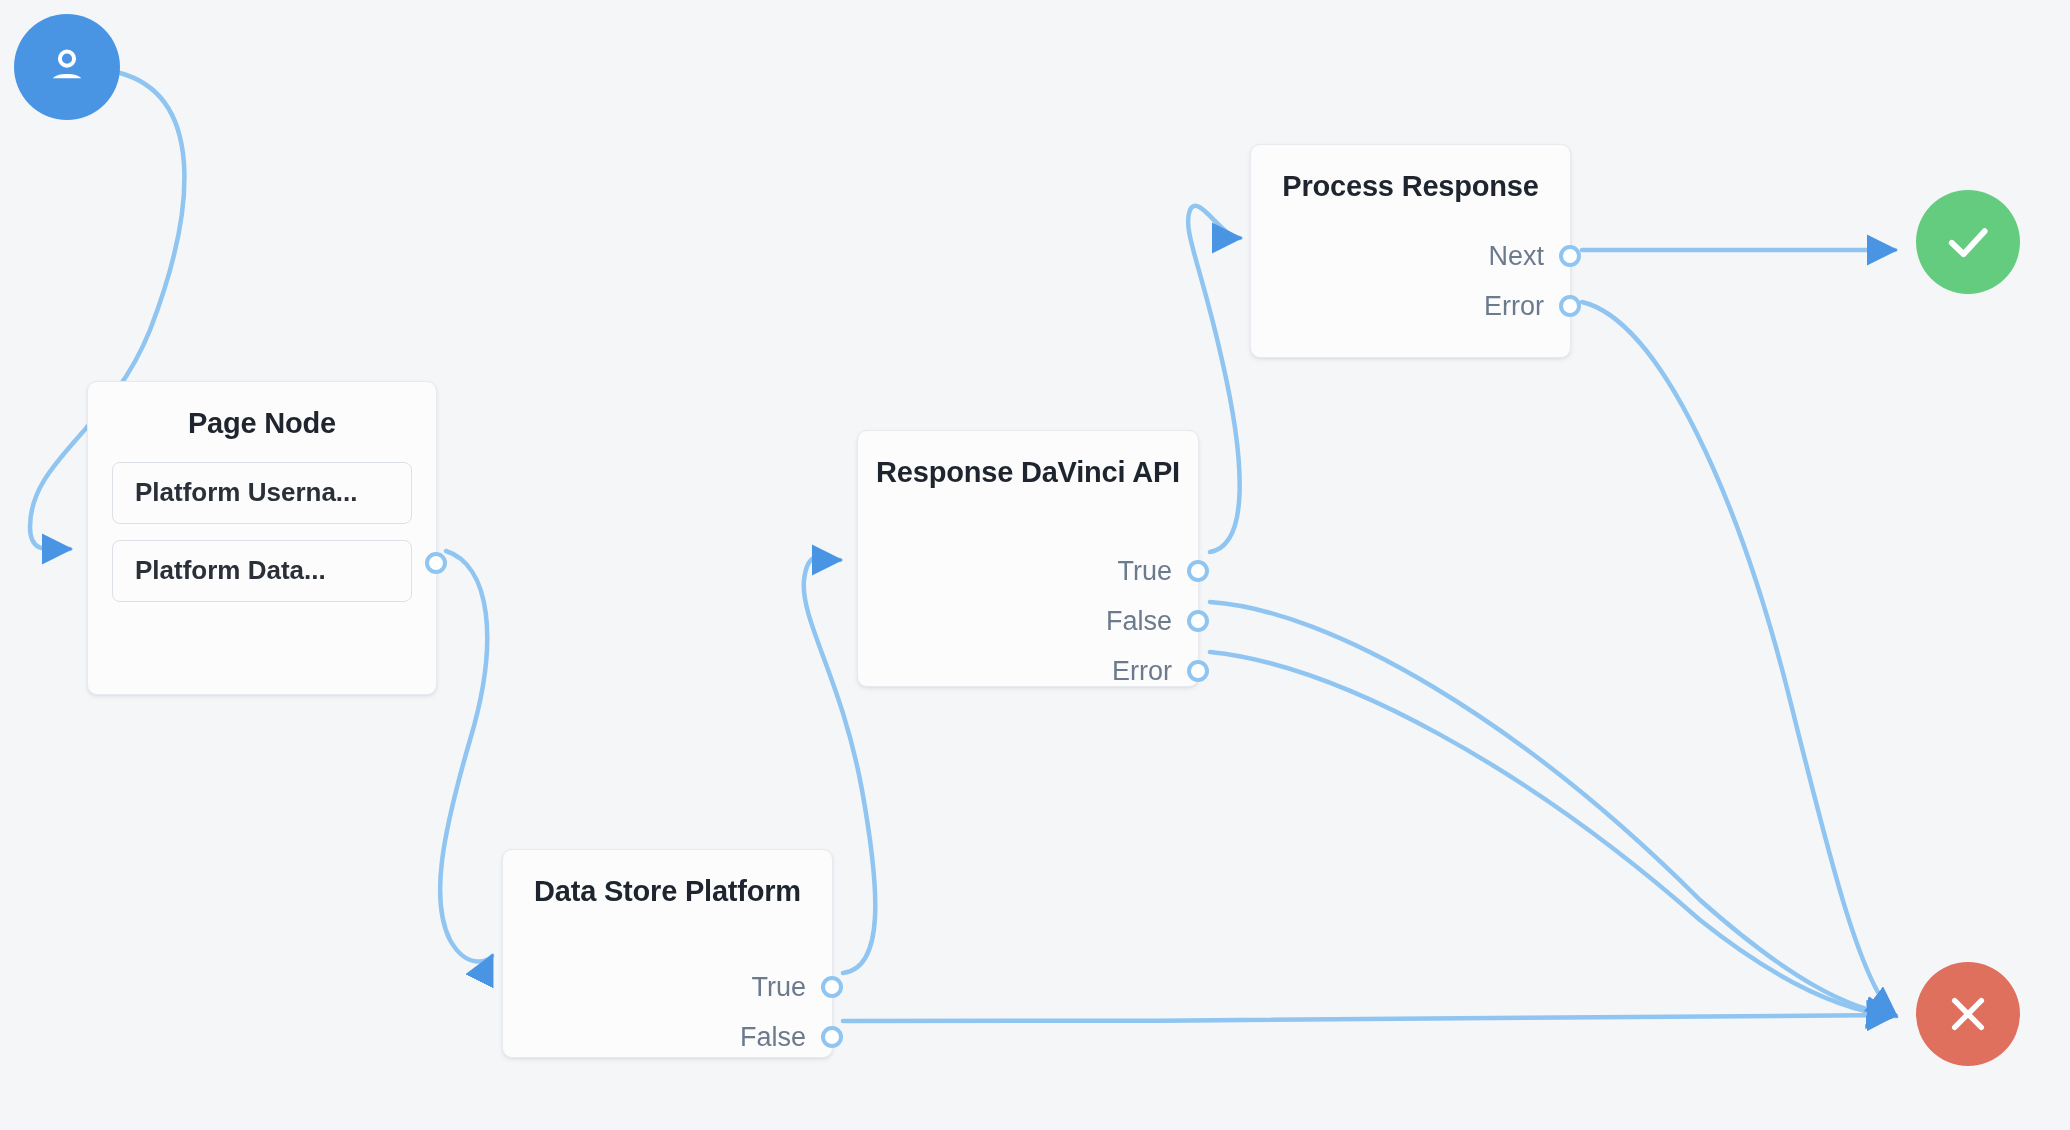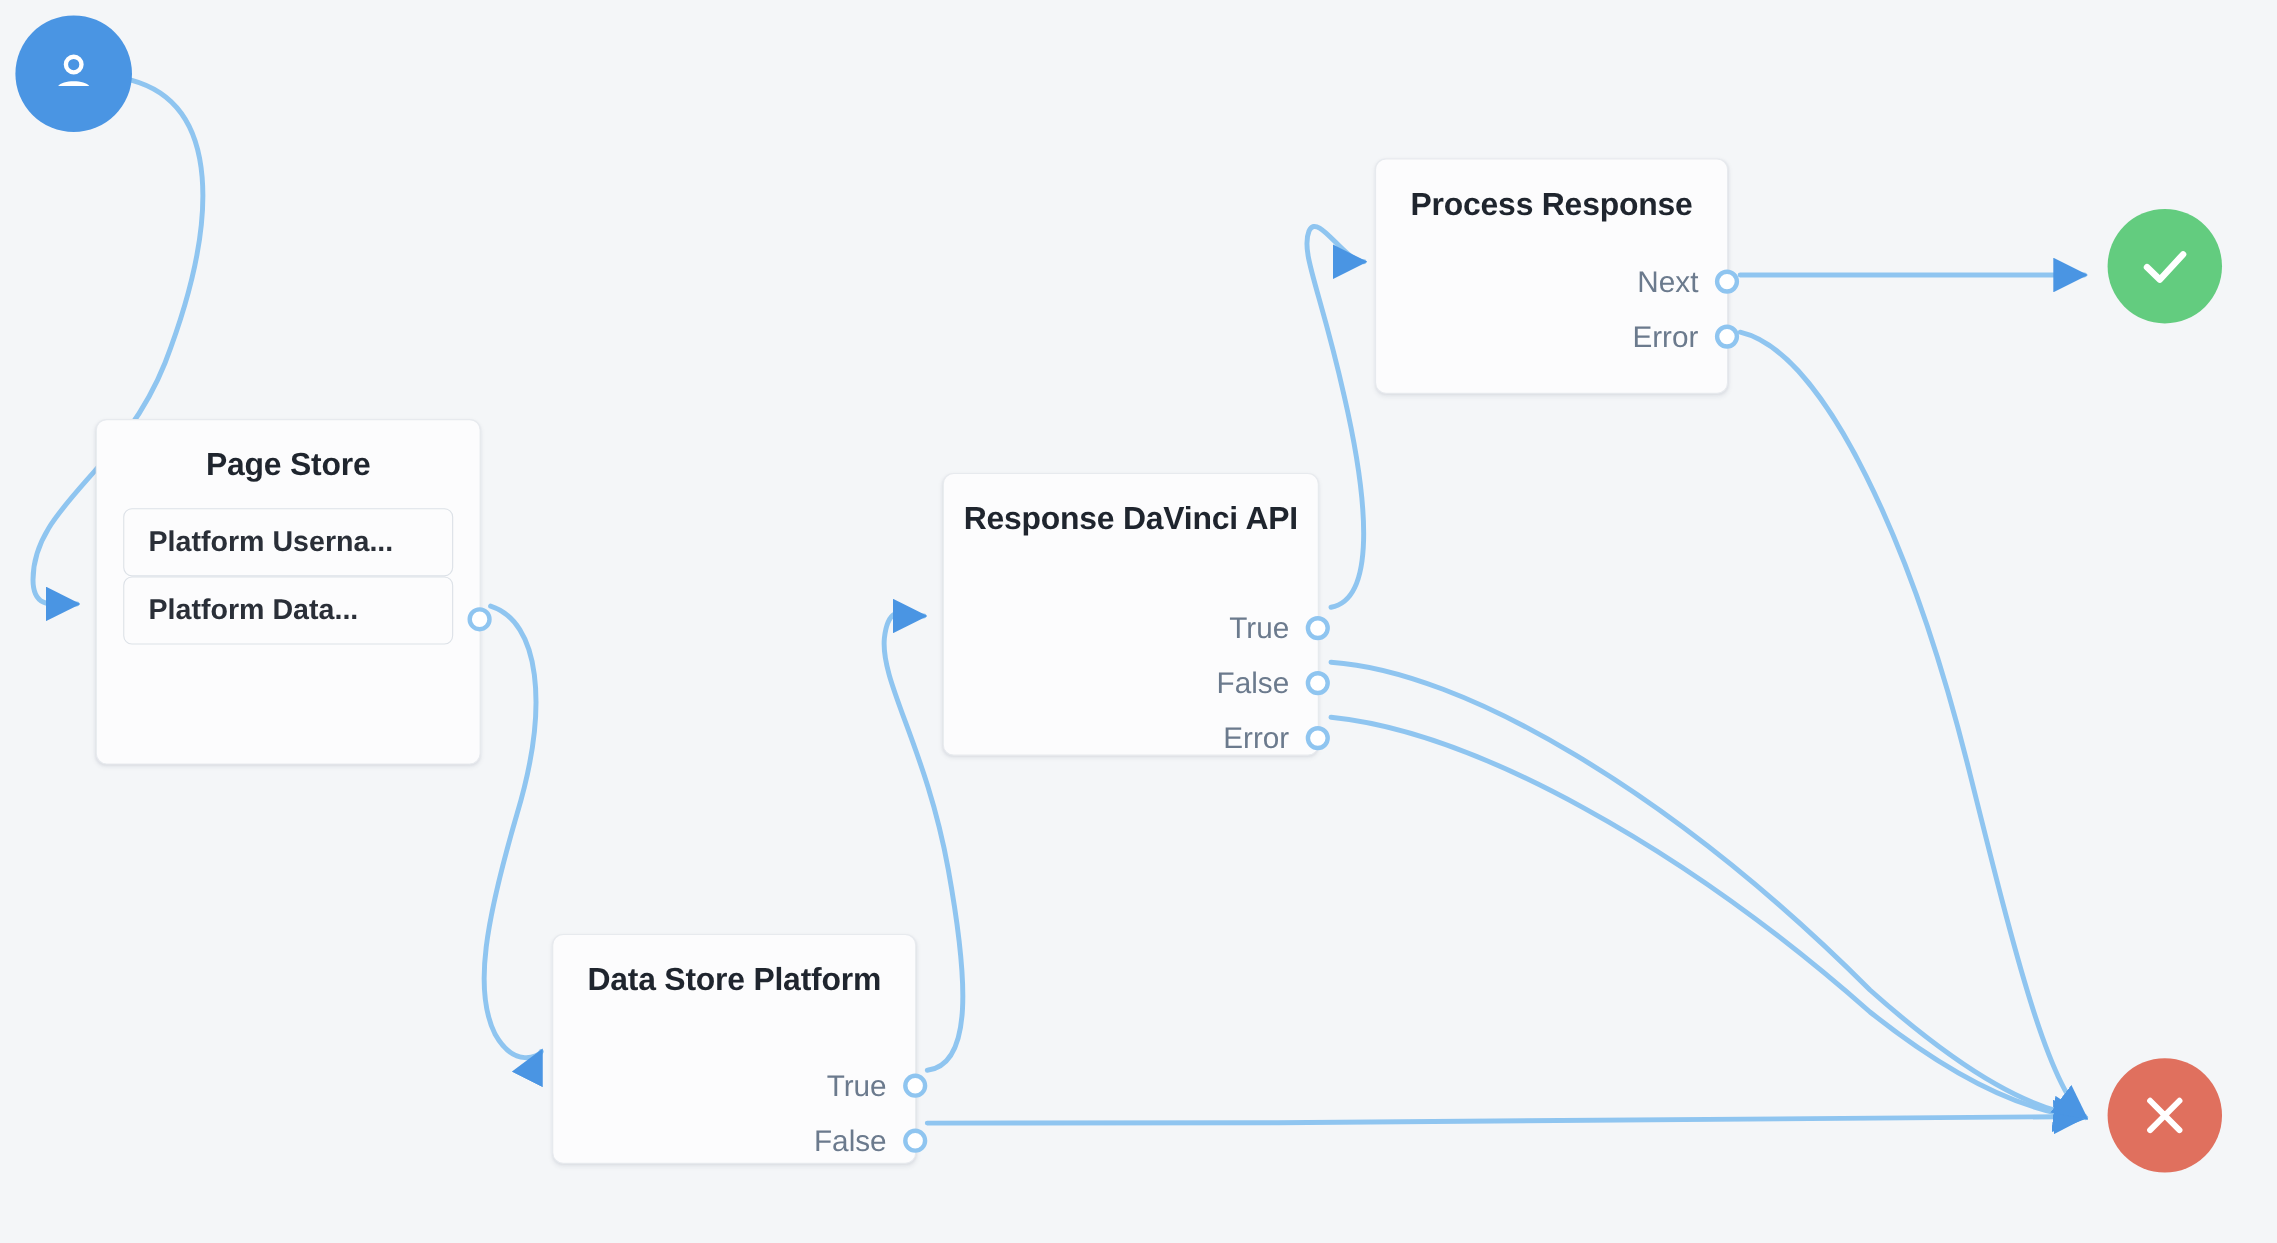--- a/index.html
+++ b/index.html
@@ -54,20 +54,21 @@
     letter-spacing: -0.2px;
     padding: 26px 18px 0 18px;
     line-height: 1.1;
   }
 
   
   .field-list {
     padding: 22px 24px 24px 24px;
     display: flex;
     flex-direction: column;
+    gap: 16px;
   }
   .field-box {
     border: 1px solid #DCE1E7;
     border-radius: 8px;
     background: #FCFCFD;
     height: 62px;
     display: flex;
     align-items: center;
     padding: 0 22px;
     font-size: 26px;
@@ -174,21 +175,21 @@
   <div class="terminal" id="node-start" style="background:#4A95E3;">
     <span>
       <svg width="50" height="50" viewBox="0 0 24 24">
         <circle cx="12" cy="8" r="3.4" fill="none" stroke="#fff" stroke-width="1.9"></circle>
         <path d="M5.2 17.4 C7 14.6 17 14.6 18.8 17.4 Z" fill="#fff"></path>
       </svg>
     </span>
   </div>
 
   <div class="node" id="node-page">
-    <div class="node-title">Page Store</div>
+    <div class="node-title">Page Node</div>
     <div class="field-list">
       <div class="field-box">Platform Userna...</div>
       <div class="field-box">Platform Data...</div>
     </div>
     <div class="port-dot" style="top:170px; margin-top:0;"></div>
   </div>
 
   <div class="node" id="node-datastore">
     <div class="node-title">Data Store Platform</div>
     <div class="port-list">

